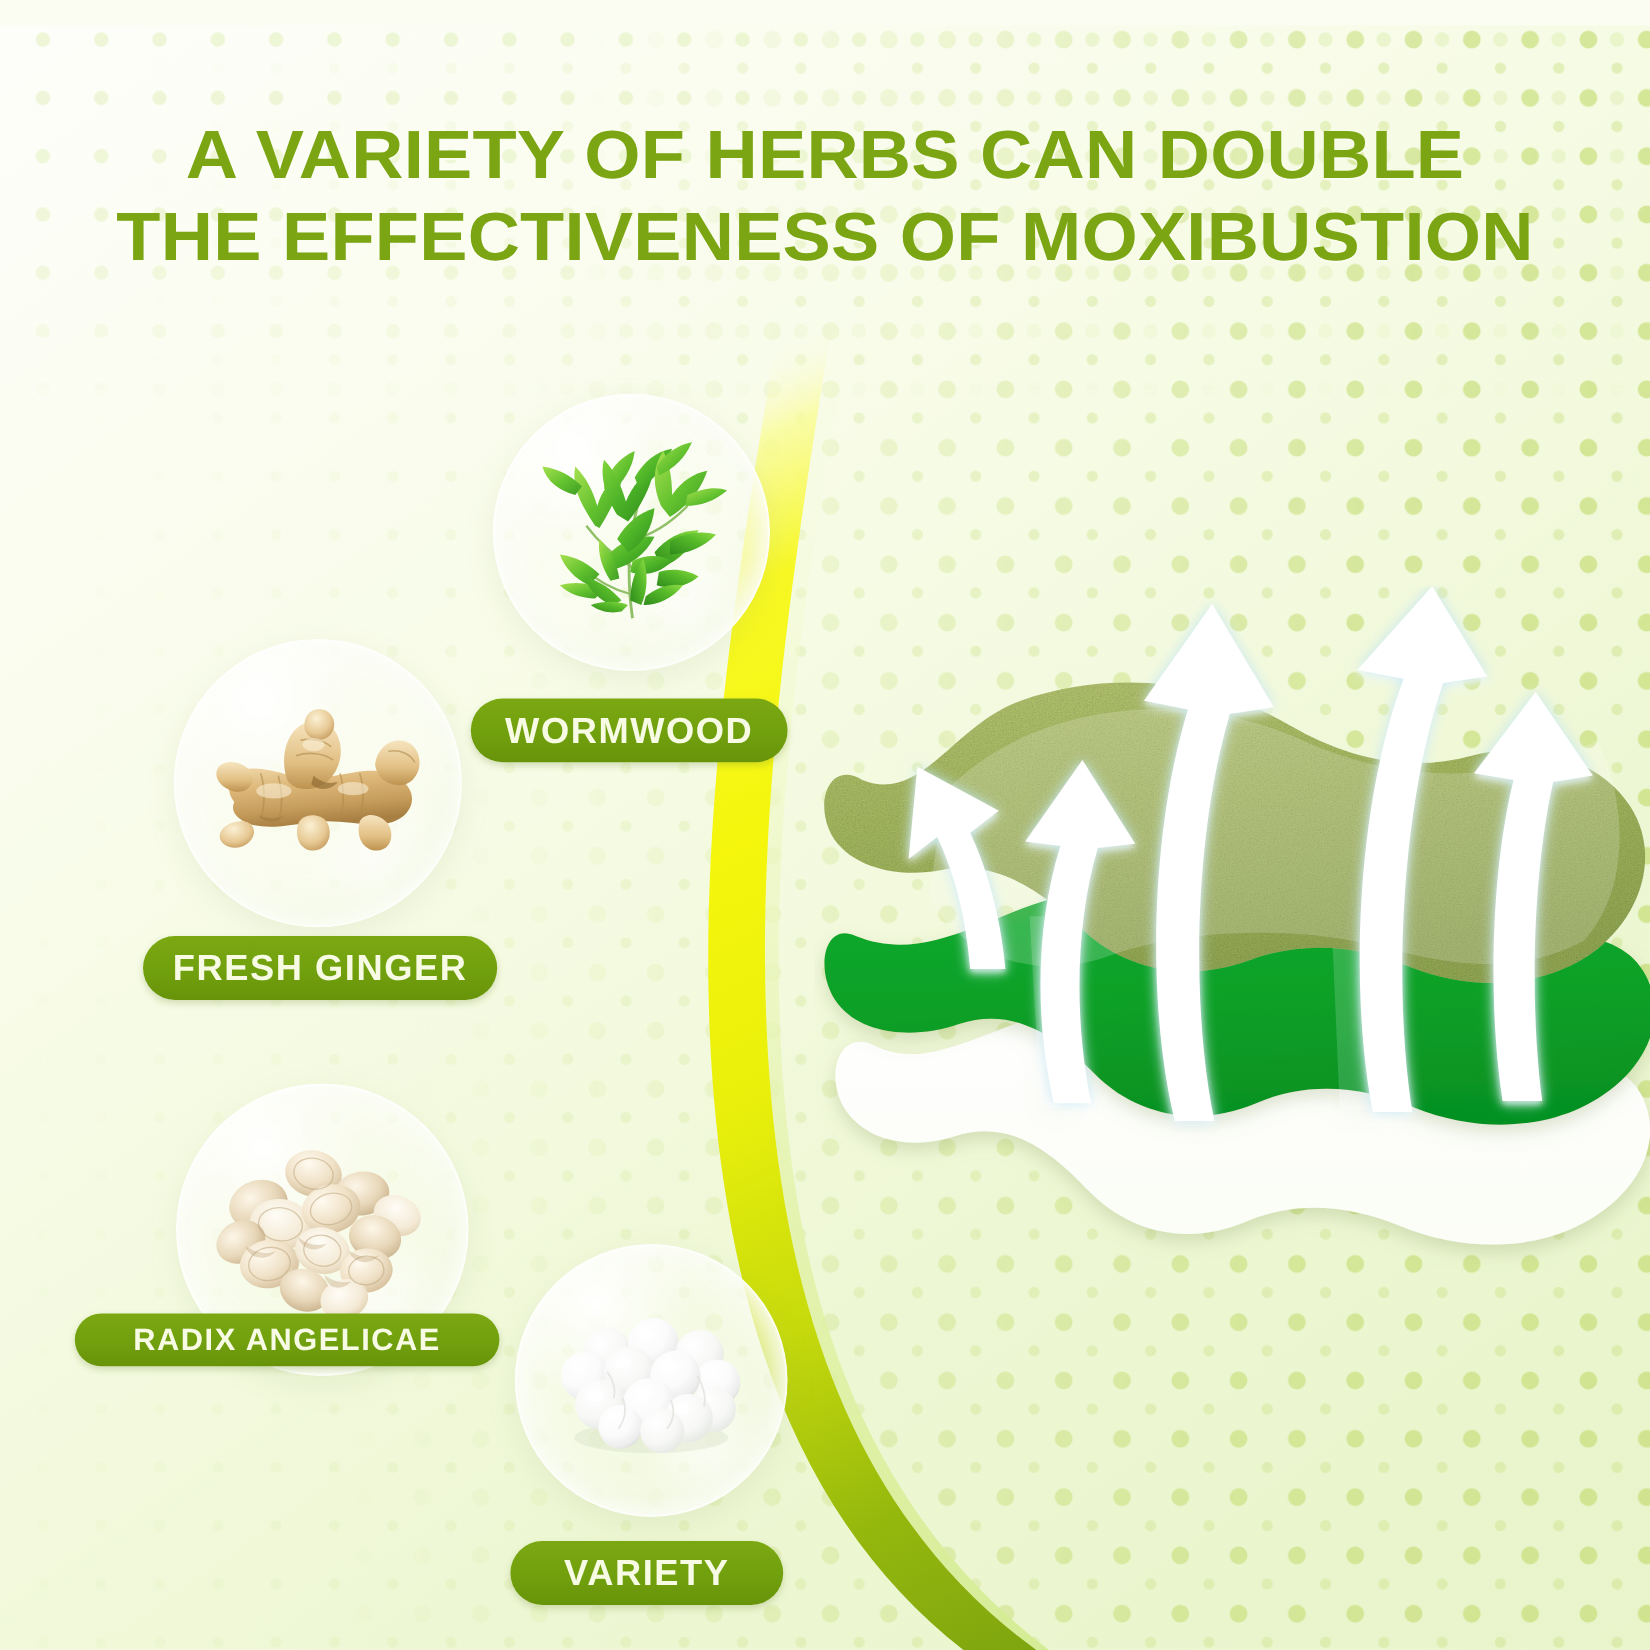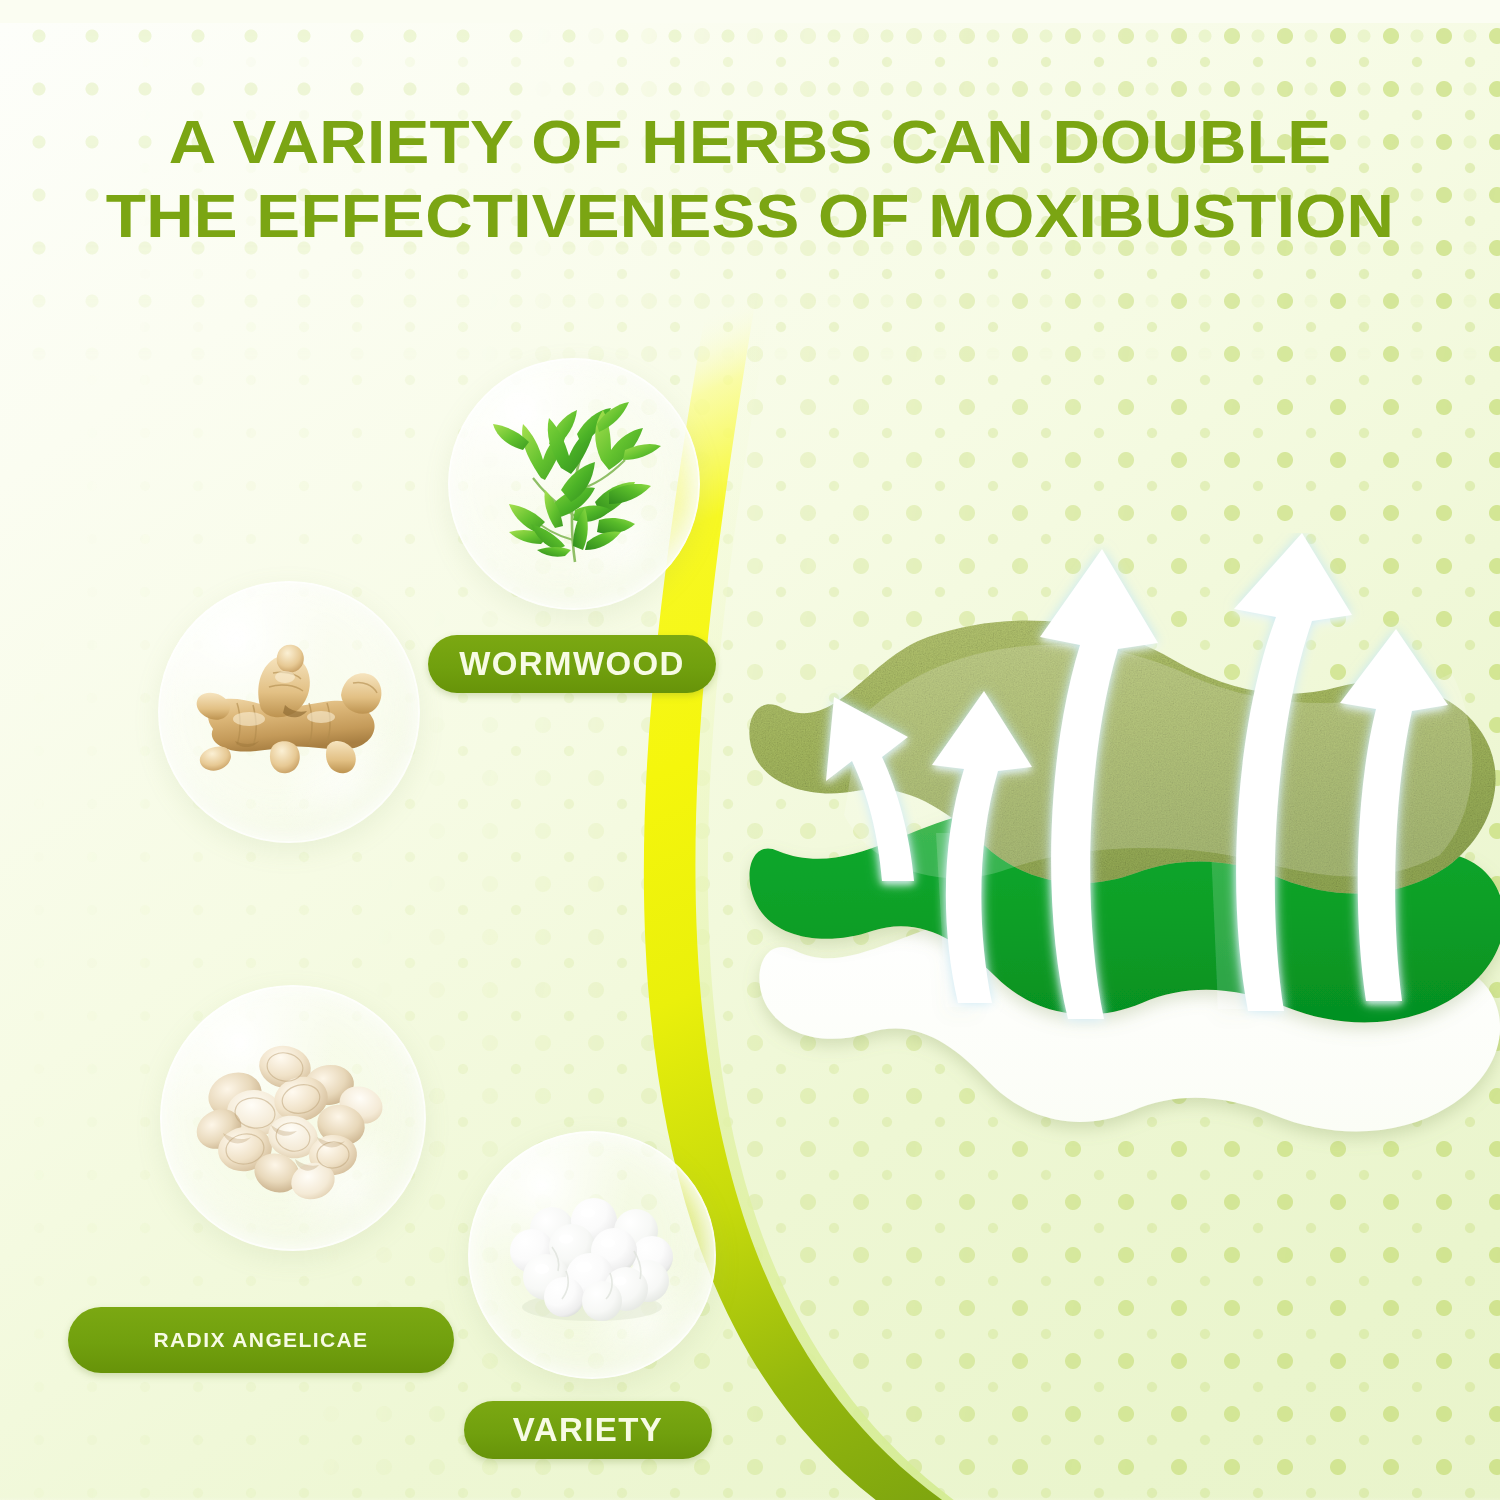--- a/index.html
+++ b/index.html
@@ -150,21 +150,21 @@
     font-weight:bold;
     border-radius:999px;
     letter-spacing:1.4px;
     box-shadow:0 3px 7px rgba(110,140,50,.28);
     z-index:26;
     white-space:nowrap;
     text-align:right;
   }
   #pill-wormwood{ left:428px; top:612px;  width:288px; height:58px; font-size:33px; }
   #pill-ginger  { left:130px; top:828px;  width:322px; height:58px; font-size:33px; }
-  #pill-angelica{ left:68px;  top:1284px; width:386px; height:66px; font-size:21px; }
+  #pill-angelica{ left:68px;  top:1171px; width:386px; height:48px; font-size:28px; }
   #pill-camphor { left:464px; top:1378px; width:248px; height:58px; font-size:33px; }
 
   
   .patch{
     position:absolute;
     left:740px; top:510px;
     width:780px; height:640px;
     z-index:18;
   }
 </style>
@@ -615,17 +615,18 @@
           <path d="M 64,86 C 68,96 66,106 60,114"></path>
           <path d="M 108,88 C 112,98 110,108 104,114"></path>
           <path d="M 50,62 C 56,70 58,78 56,86"></path>
           <path d="M 132,66 C 138,76 140,86 138,94"></path>
         </g>
       </svg>
     </div>
   </div>
 
   <div class="pill" id="pill-wormwood">WORMWOOD</div>
+  <div class="pill" id="pill-ginger">FRESH GINGER</div>
   <div class="pill" id="pill-angelica">RADIX ANGELICAE</div>
   <div class="pill" id="pill-camphor">VARIETY</div>
 
   <div class="bottom-fade"></div>
 </div>
 
 </body></html>

